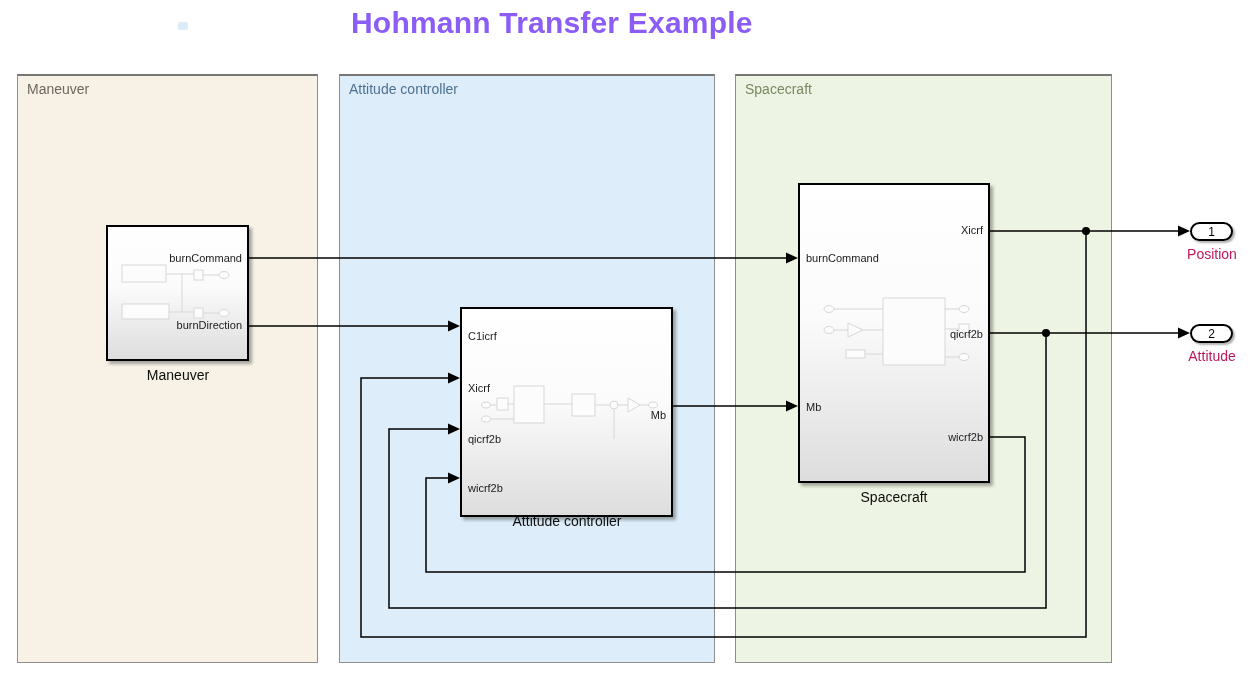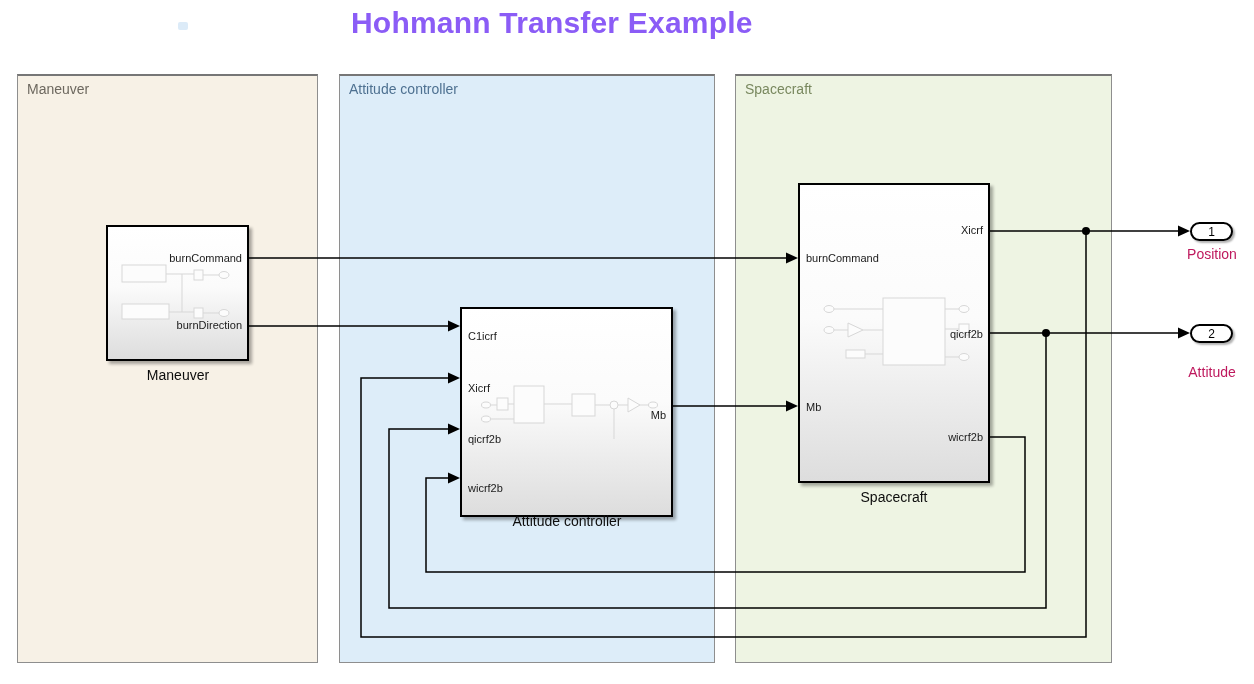--- a/index.html
+++ b/index.html
@@ -57,21 +57,21 @@
   .outport{
     position:absolute;width:43px;height:19px;box-sizing:border-box;z-index:3;
     border:2px solid #000;border-radius:10px;background:#ffffff;
     display:flex;align-items:center;justify-content:center;
     font-size:12px;color:#000;box-shadow:2px 2px 2px rgba(0,0,0,0.3);
   }
   .outport-1{left:1190px;top:222px;}
   .outport-2{left:1190px;top:324px;}
   .outport-label{position:absolute;font-size:14px;color:#be185d;transform:translateX(-50%);z-index:3;white-space:nowrap;}
   .outport-label-1{left:1212px;top:246px;}
-  .outport-label-2{left:1212px;top:364px;}
+  .outport-label-2{left:1212px;top:348px;}
 </style>
 </head>
 <body>
 
 <div id="stage">
 
   <div class="diagram-title">Hohmann Transfer Example</div>
   <div class="artifact-dot"></div>
 
   <div class="area area-maneuver">

